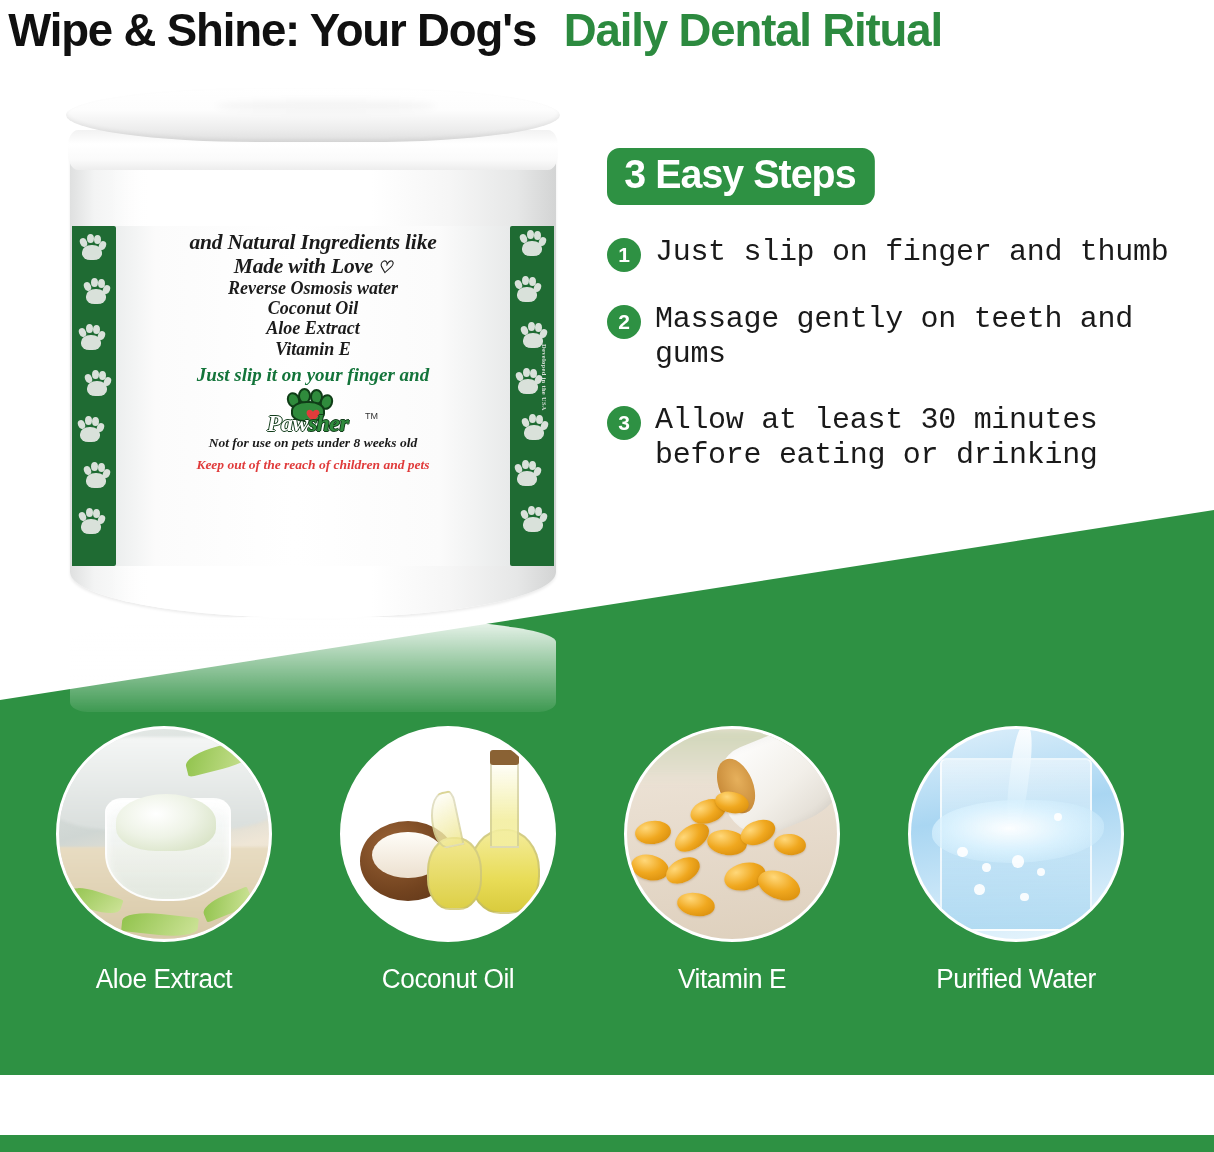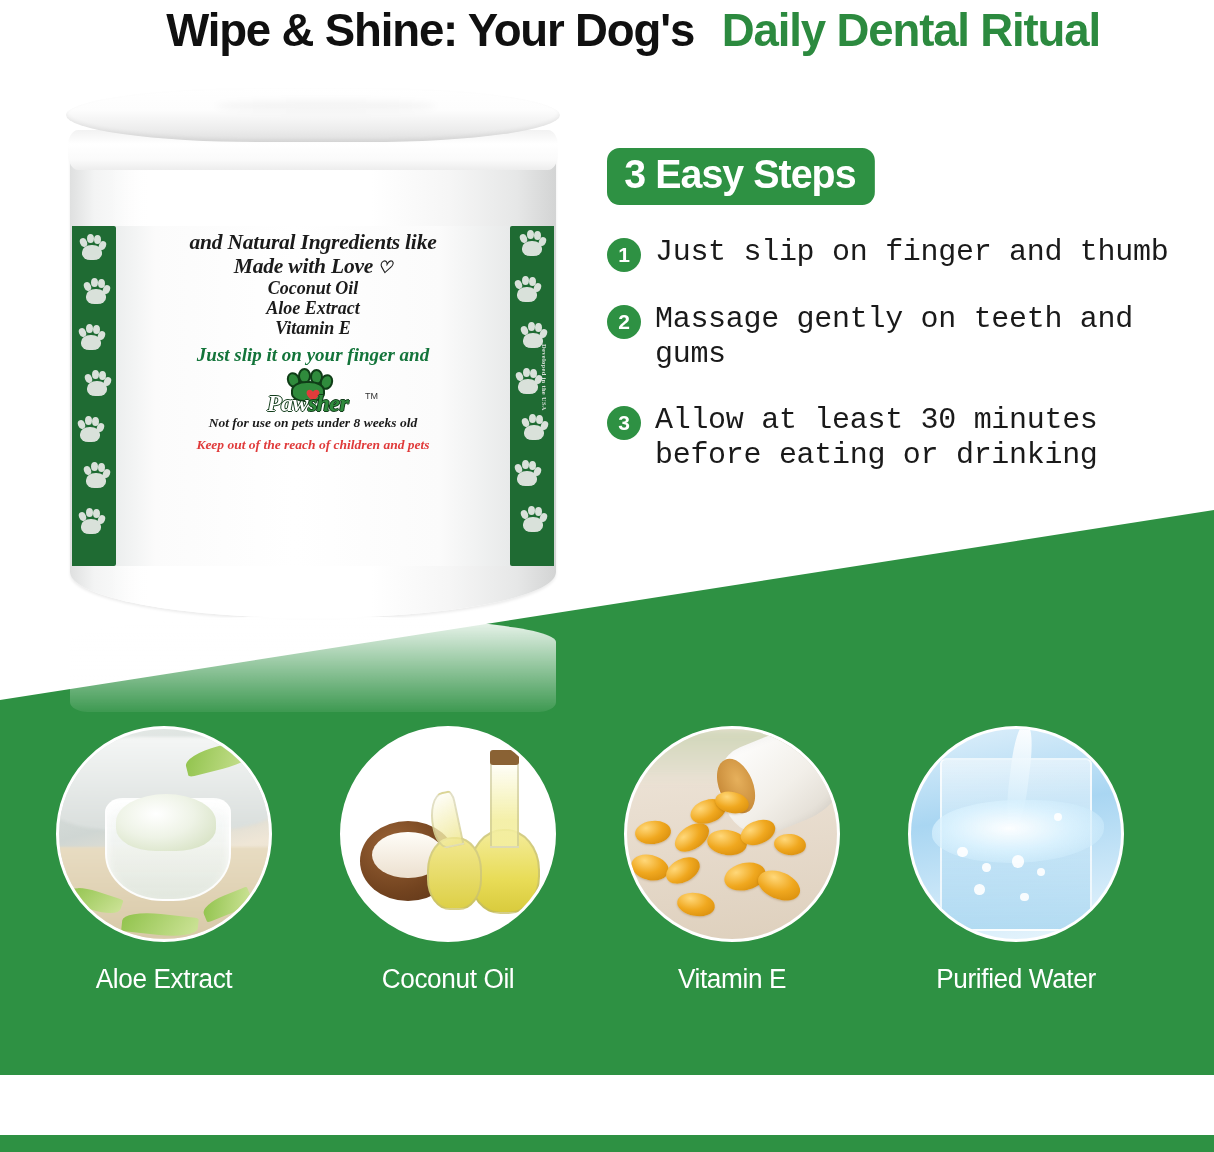--- a/index.html
+++ b/index.html
@@ -21,21 +21,21 @@
 
   
   #headline {
     position: absolute;
     left: 0;
     top: 0;
     width: 1106px;
     height: 58px;
     display: flex;
     align-items: center;
-    justify-content: flex-end;
+    justify-content: flex-start;
     white-space: nowrap;
   }
   .headline-txt {
     font-size: 47px;
     font-weight: 700;
     letter-spacing: -1.2px;
     line-height: 1;
     transform: scaleX(0.97);
   }
   .headline-dark { color: #101010; }
@@ -505,20 +505,21 @@
             <div class="toe t4"></div>
             <div class="pad"></div>
           </div>
       </div>
 
       <div id="label-face">
         <div class="lab-line lab-big">and Natural Ingredients like</div>
         <div class="lab-line lab-big">
           <span>Made with Love</span><span class="heart-ico">♡</span>
         </div>
+        <div class="lab-line lab-mid">Reverse Osmosis water</div>
         <div class="lab-line lab-mid">Coconut Oil</div>
         <div class="lab-line lab-mid">Aloe Extract</div>
         <div class="lab-line lab-mid">Vitamin E</div>
         <div class="lab-line lab-green" style="margin-top:5px;">Just slip it on your finger and</div>
 
         <div id="brand">
           <div id="brand-paw">
             <div class="btoe b1"></div>
               <div class="btoe b2"></div>
               <div class="btoe b3"></div>

